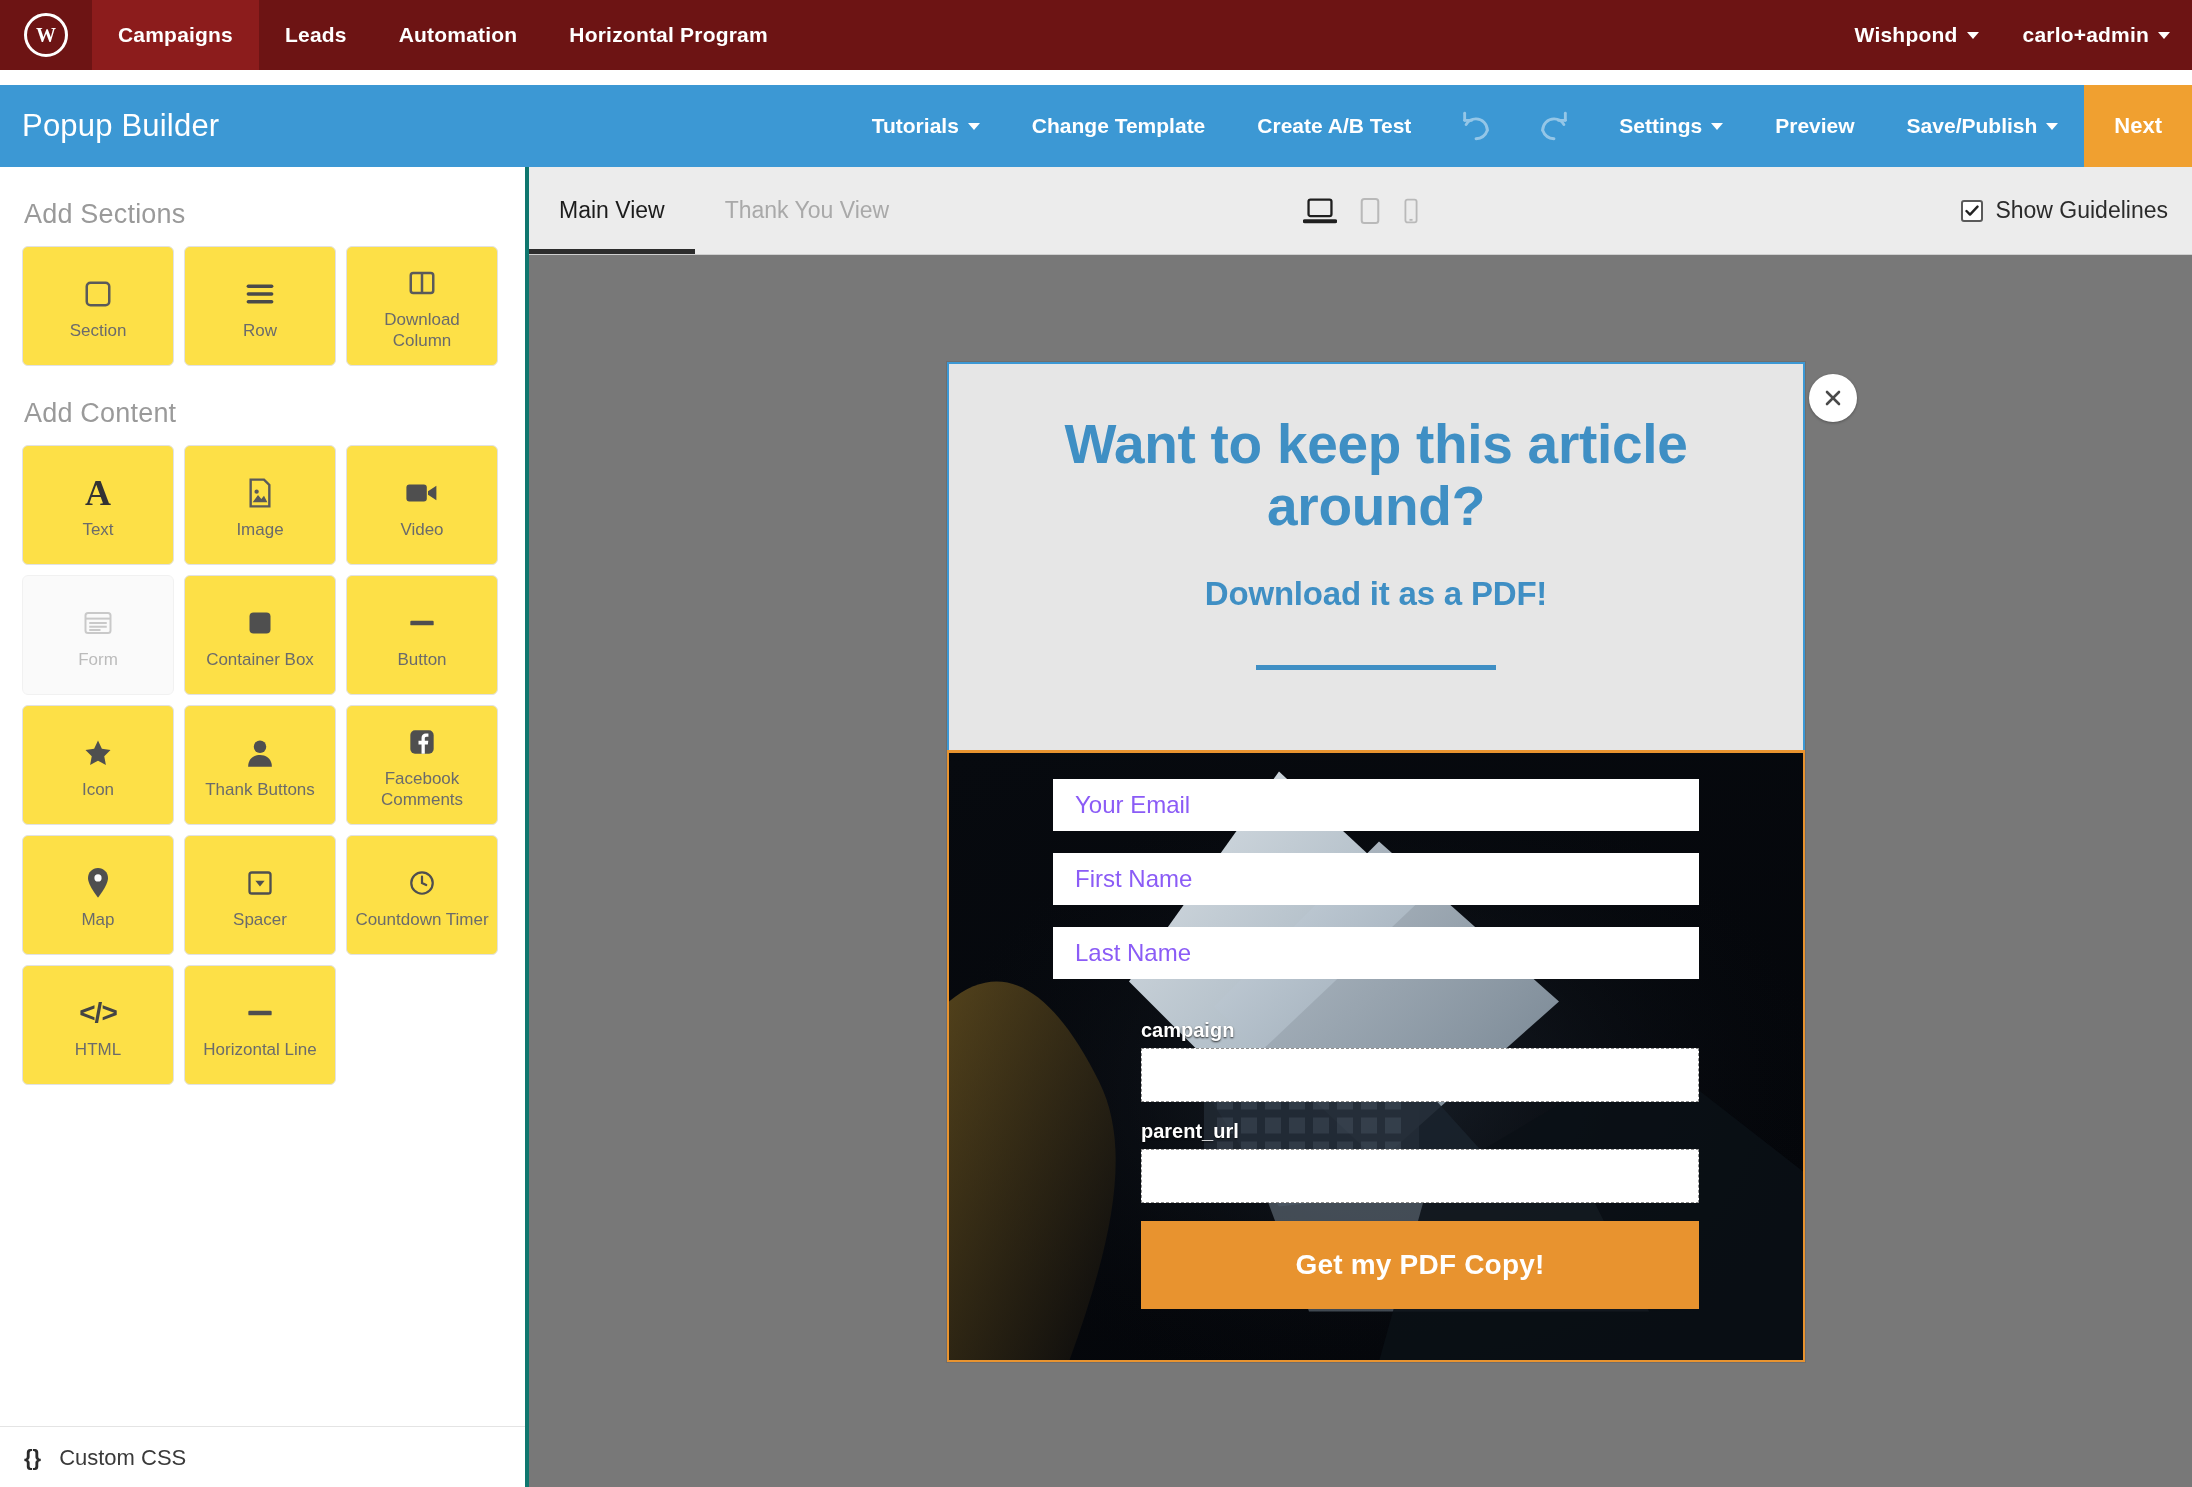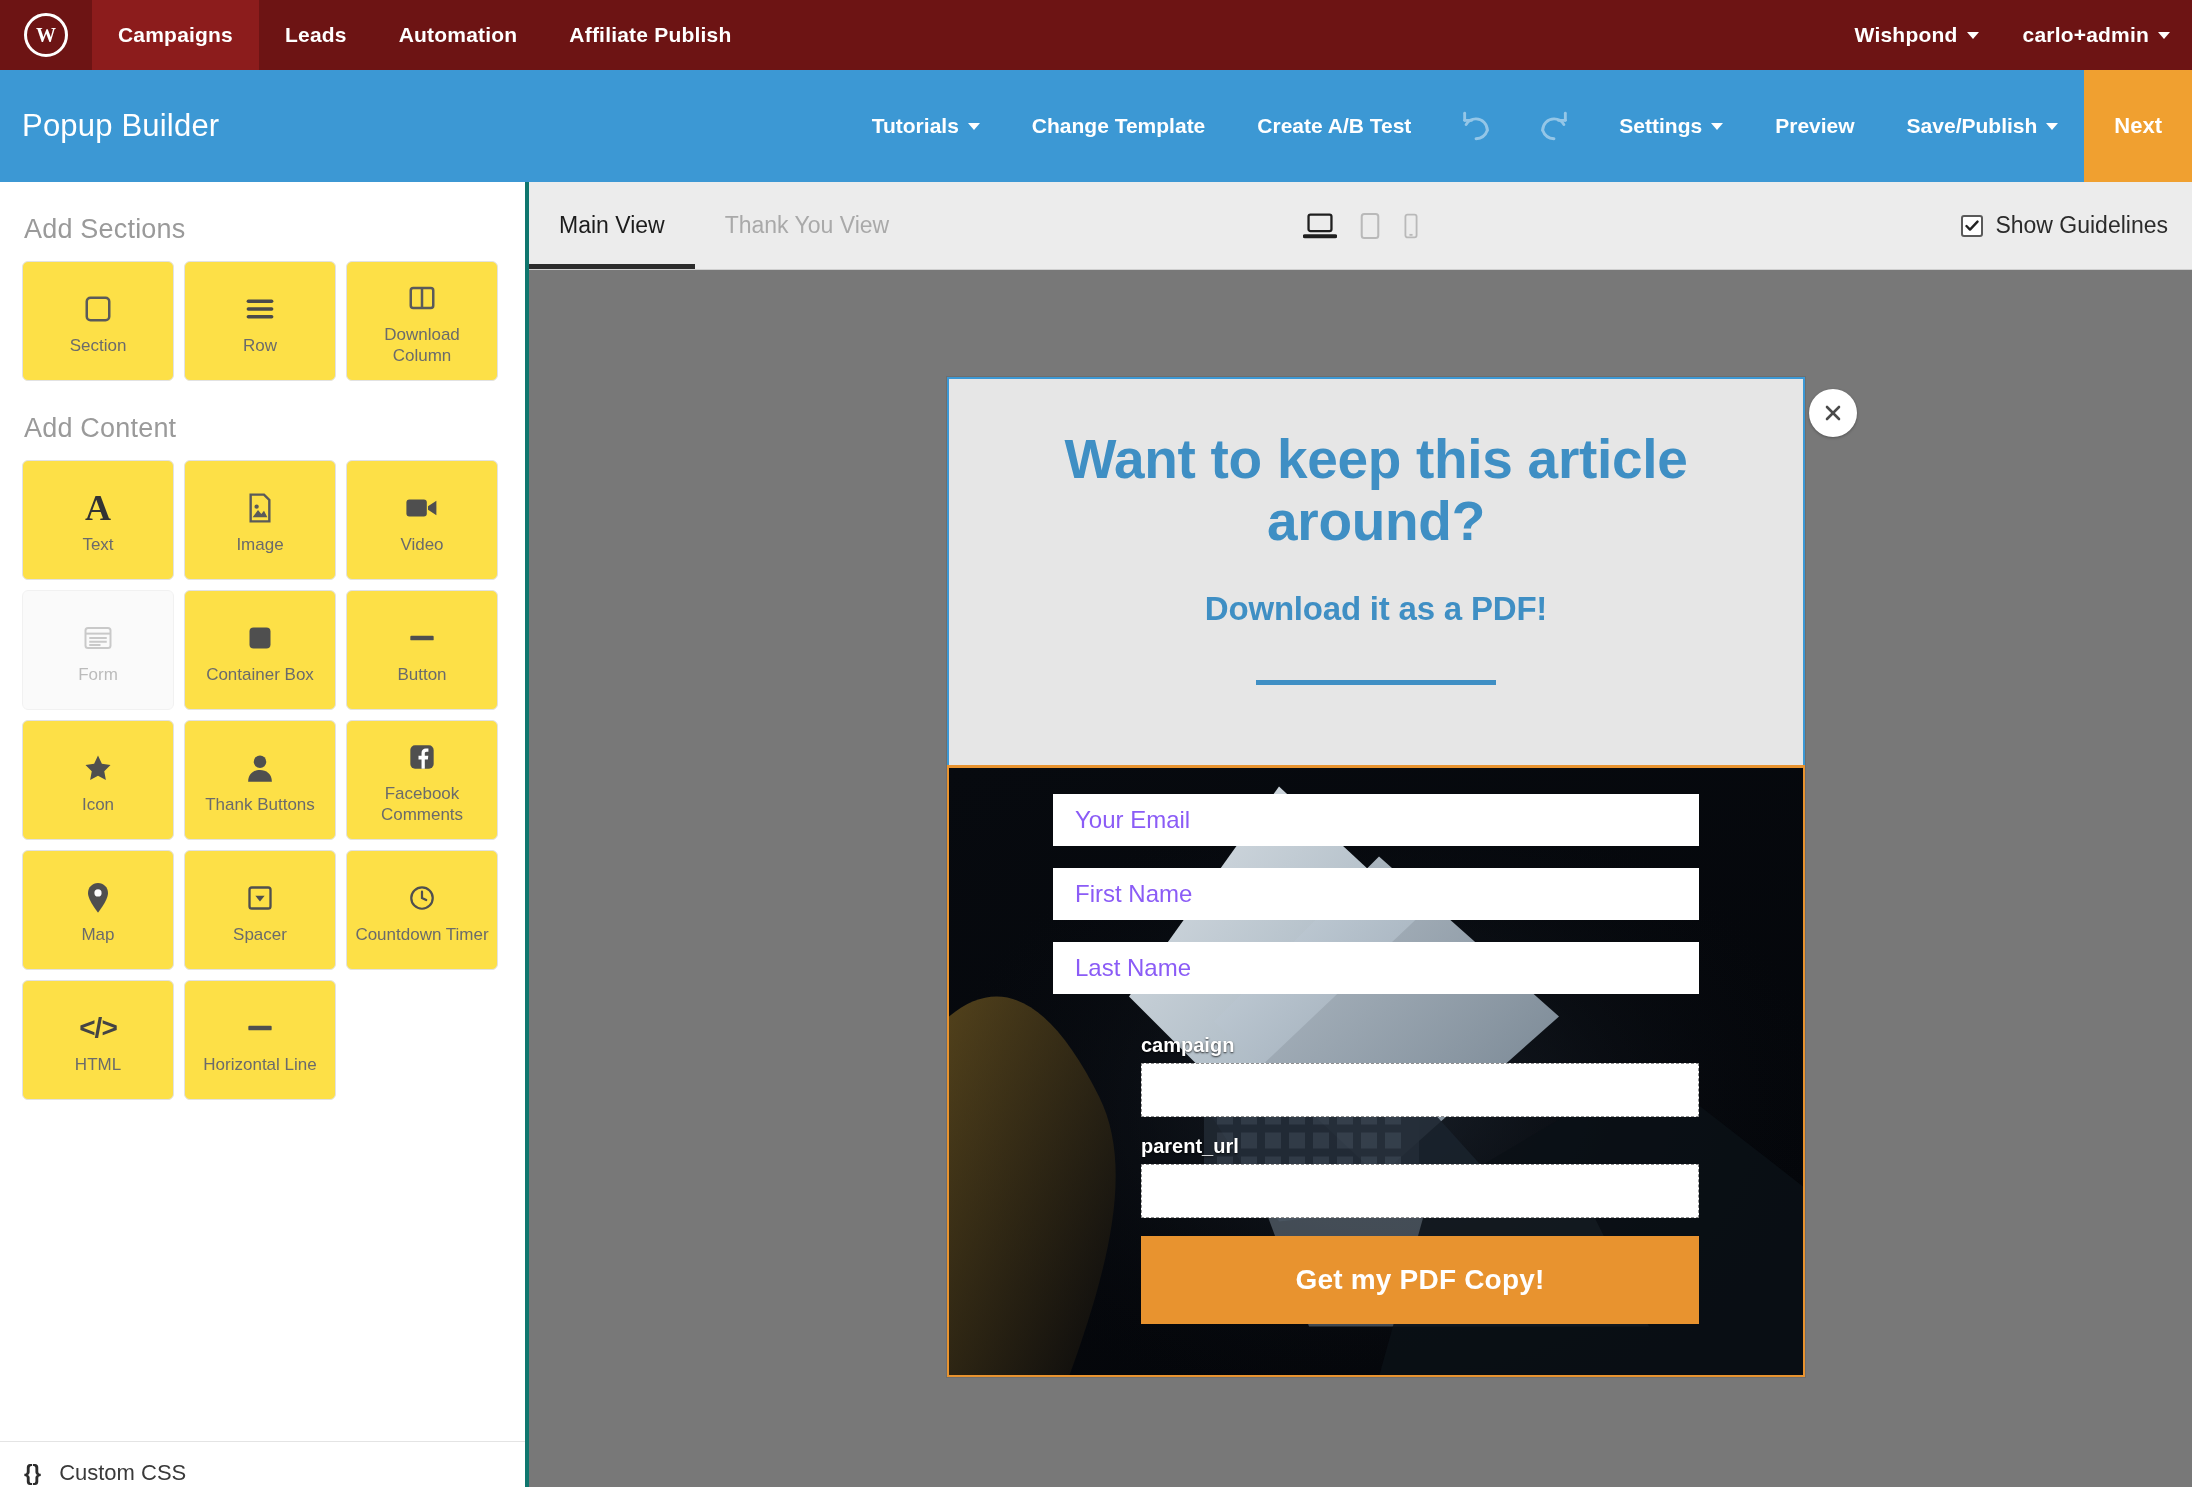--- a/index.html
+++ b/index.html
@@ -38,24 +38,24 @@
   .topnav-right { margin-left: auto; display: flex; align-items: stretch; }
   .topnav-right .topnav-item { font-size: 21px; padding: 0 22px; }
   .caret {
     display: inline-block; width: 0; height: 0; margin-left: 9px;
     border-left: 6px solid transparent; border-right: 6px solid transparent;
     border-top: 7px solid currentColor; vertical-align: middle;
   }
 
   
   .toolbar {
-    height: 112px; width: 100%;
+    height: 82px; width: 100%;
     background: #3c98d4;
     display: flex; align-items: stretch;
-    position: relative; z-index: 25;
+    position: relative; z-index: 25; margin-top: 15px;
   }
   .toolbar-title {
     display: flex; align-items: center; padding-left: 22px;
     color: #ffffff; font-size: 31px; font-weight: 400;
     letter-spacing: .2px;
   }
   .toolbar-actions { margin-left: auto; display: flex; align-items: stretch; }
   .tb-item {
     display: flex; align-items: center; padding: 0 26px;
     color: #ffffff; font-size: 21px; font-weight: bold;
@@ -237,21 +237,21 @@
     <div class="topnav-item active">
       <span>Campaigns</span>
     </div>
     <div class="topnav-item">
       <span>Leads</span>
     </div>
     <div class="topnav-item">
       <span>Automation</span>
     </div>
     <div class="topnav-item">
-      <span>Affiliate Publish</span>
+      <span>Horizontal Program</span>
     </div>
   </div>
   <div class="topnav-right">
     <div class="topnav-item">
       <span>Wishpond</span>
       <i class="caret"></i>
     </div>
     <div class="topnav-item">
       <span>carlo+admin</span>
       <i class="caret"></i>

